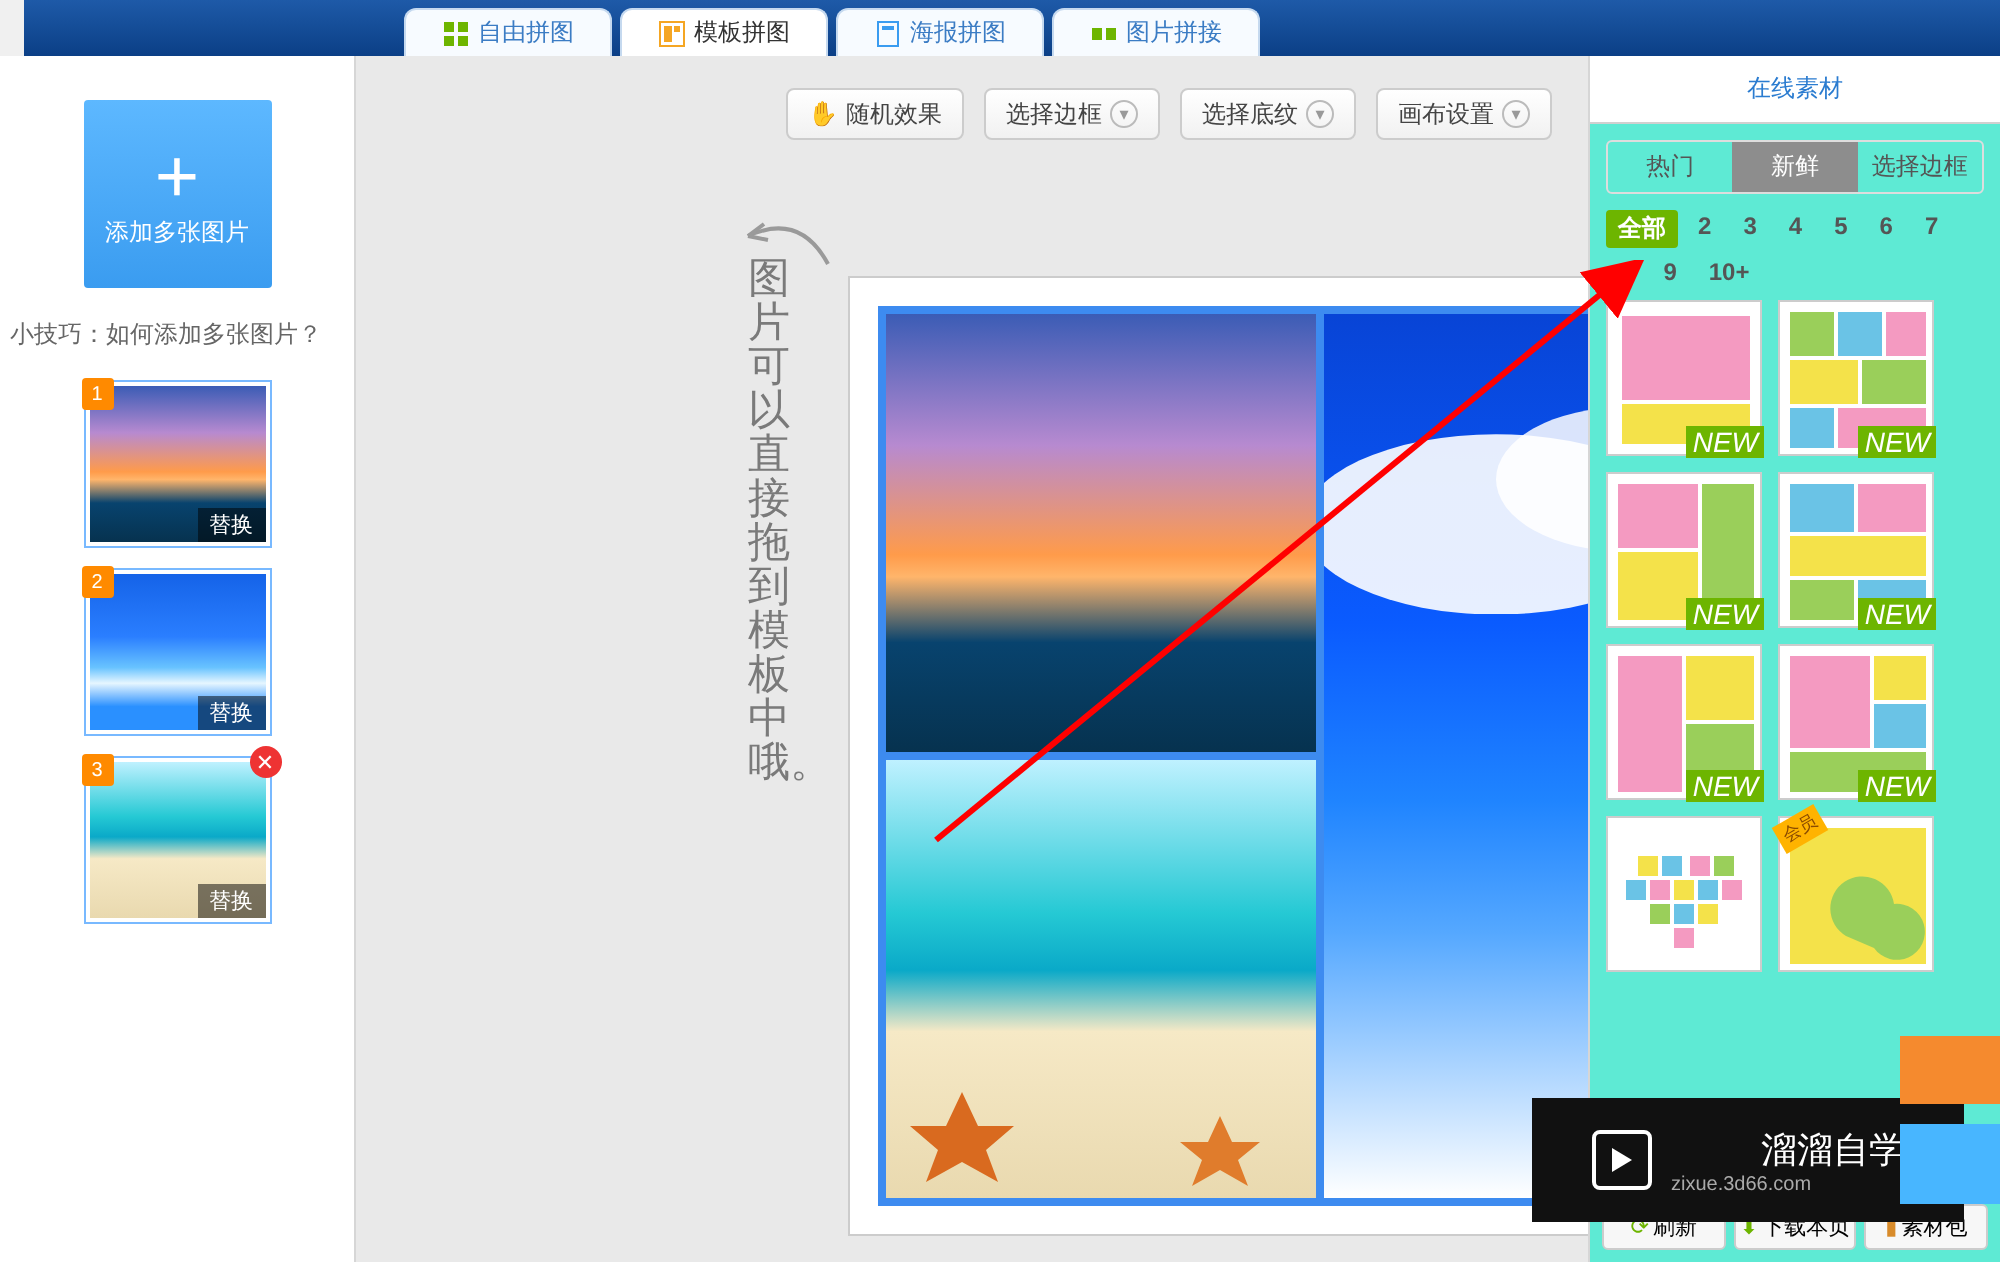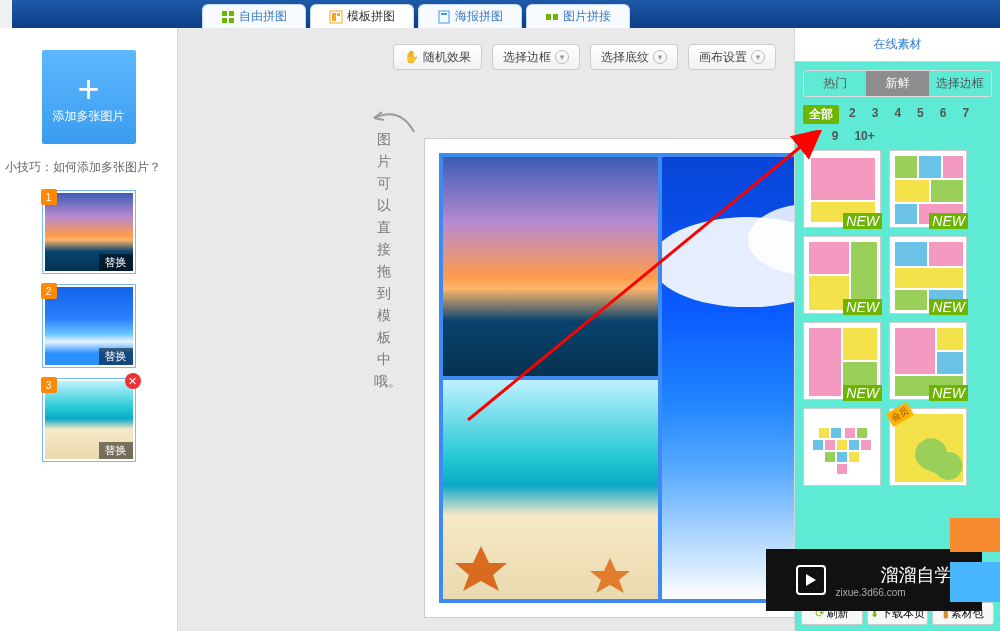--- a/index.html
+++ b/index.html
@@ -72,22 +72,22 @@
     height:26px; padding:0 10px;
     background:linear-gradient(#fff,#f1f1f1);
     border:1px solid #ccc; border-radius:4px;
     display:flex;align-items:center;gap:4px;
     color:#444; cursor:pointer; font-size:12px;
   }
   .tbtn.orange .ticon{ color:#f60;}
   .chev{ width:14px;height:14px;border:1px solid #bbb;border-radius:50%;display:inline-flex;align-items:center;justify-content:center;font-size:9px;color:#999;}
   .vertnote {
     position:absolute; left:196px; top:100px;
-    font-family: Liberation Sans, sans-serif;
-    font-size:14px; color:#7a7a7a;
+    font-family: Liberation Serif, serif;
+    font-size:21px; color:#7a7a7a;
     width:20px; line-height:22px; text-align:center;
   }
   .arrowleft {
     position:absolute; left:192px; top:78px;
   }
   .canvasframe {
     position:absolute; left:246px; top:110px;
     width:472px; height:480px;
     background:#fff; border:1px solid #ccc;
     padding:14px;

